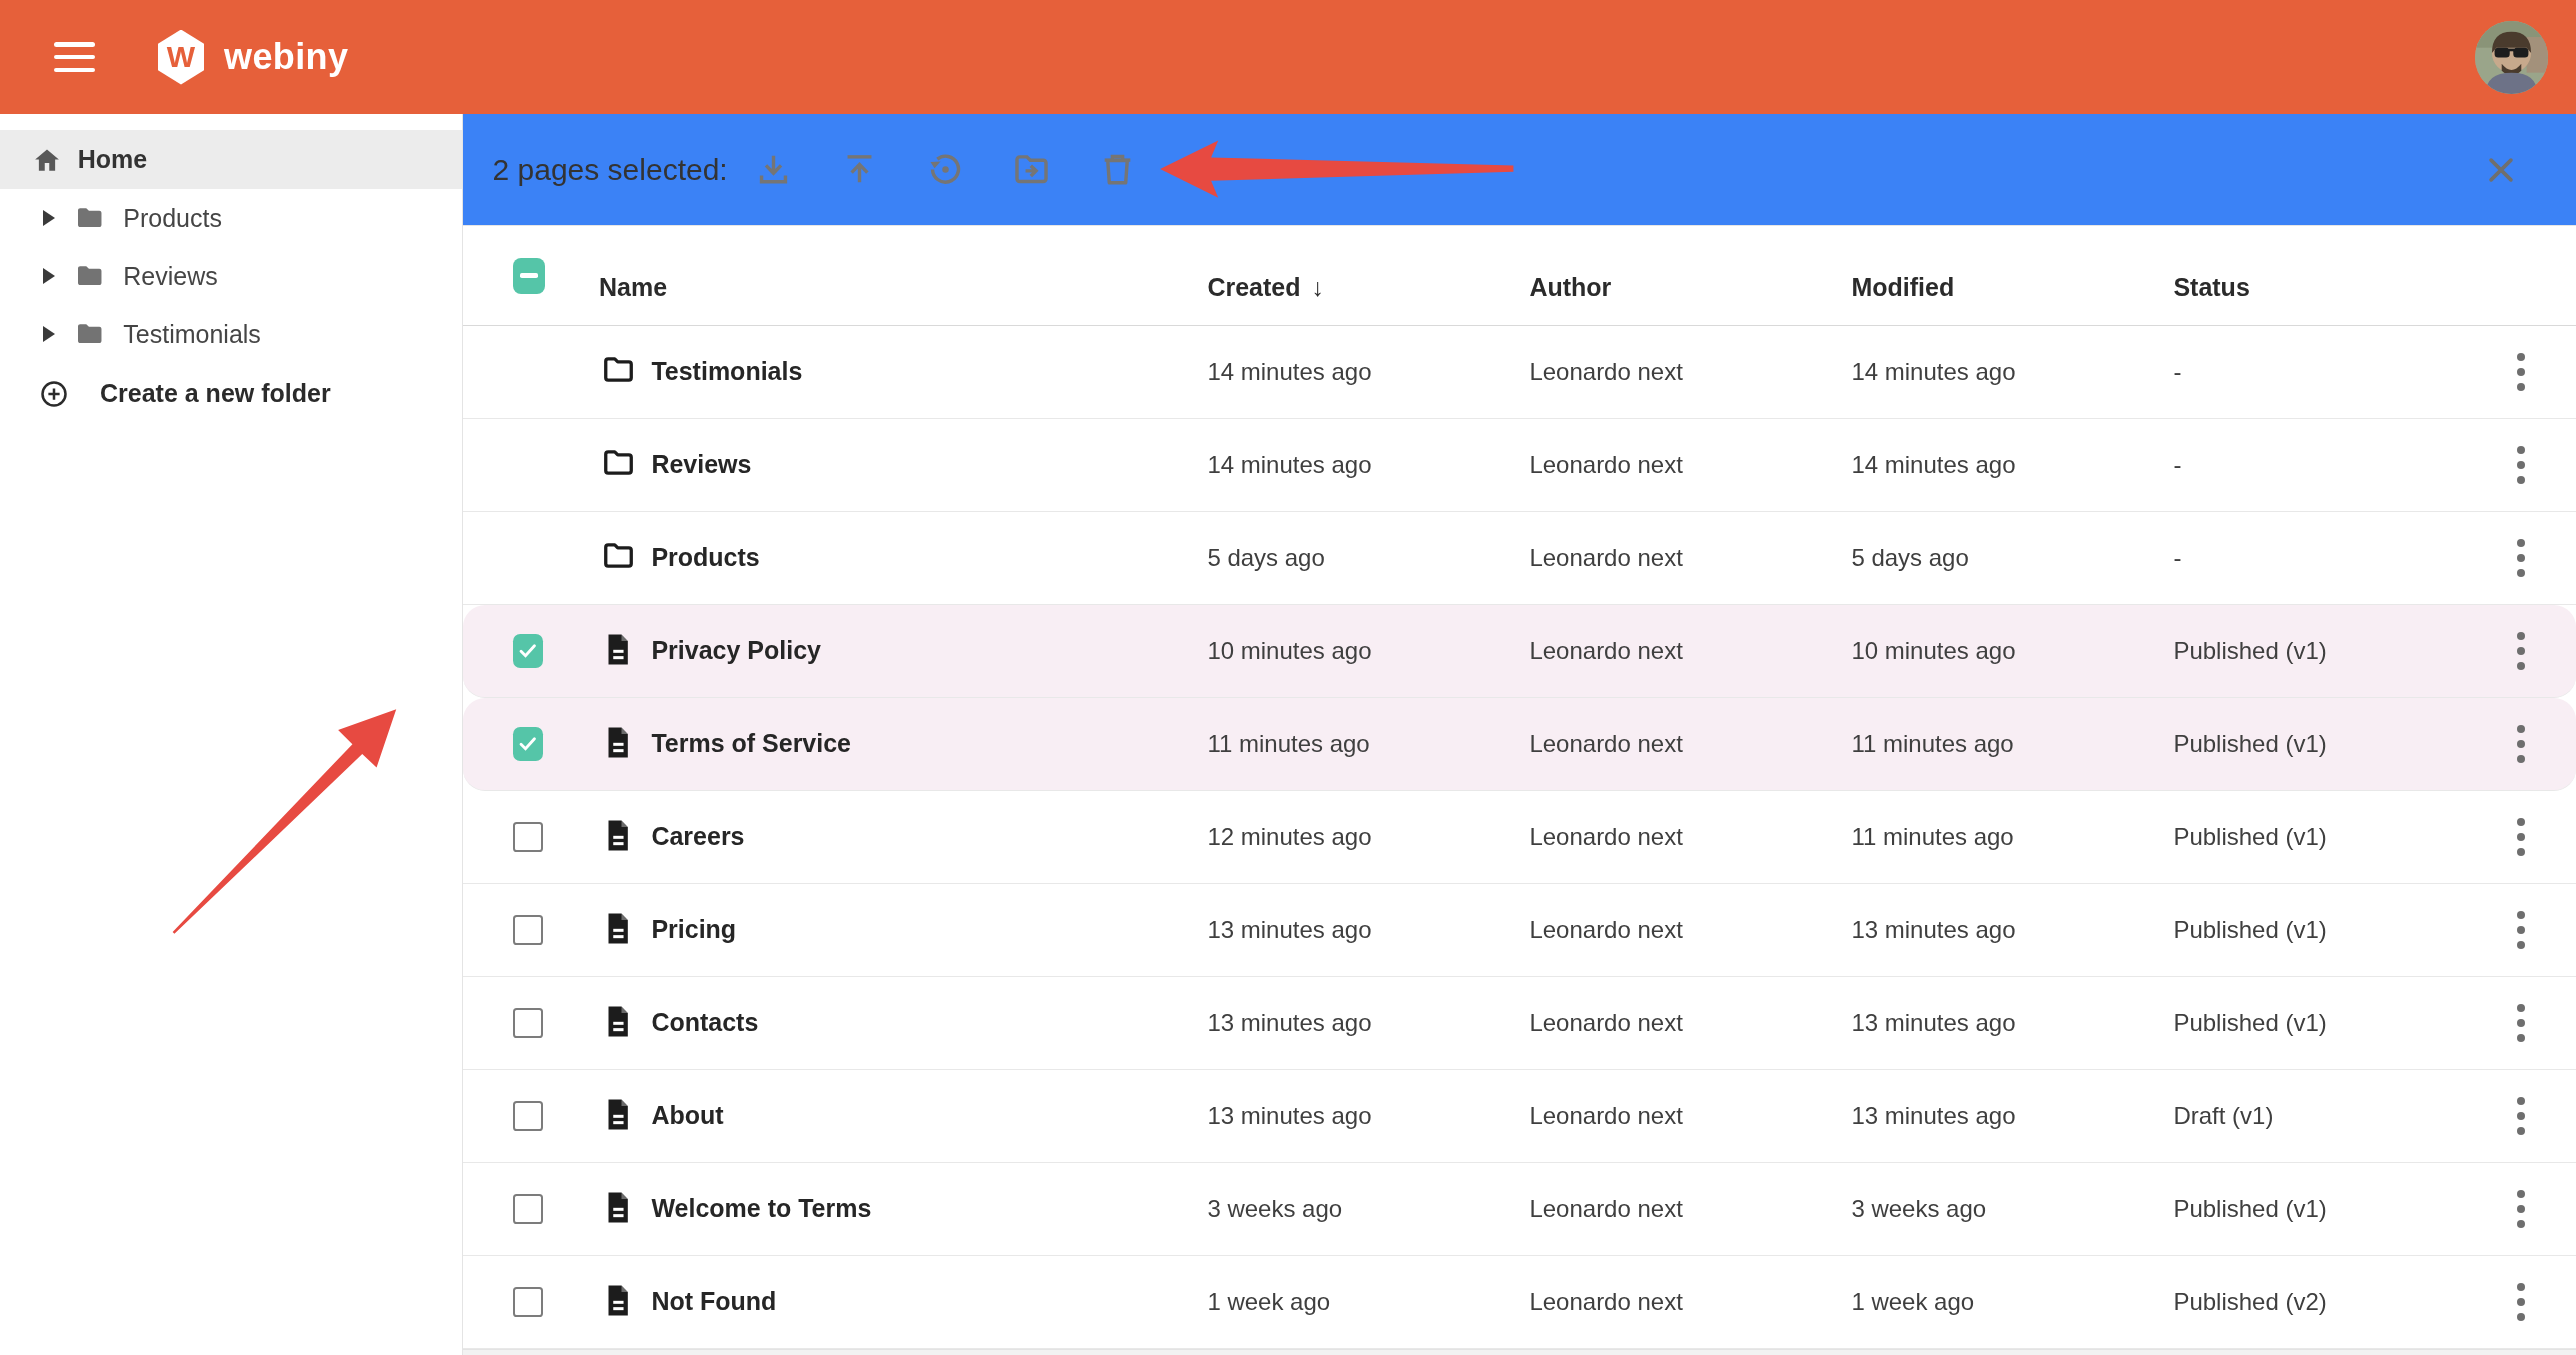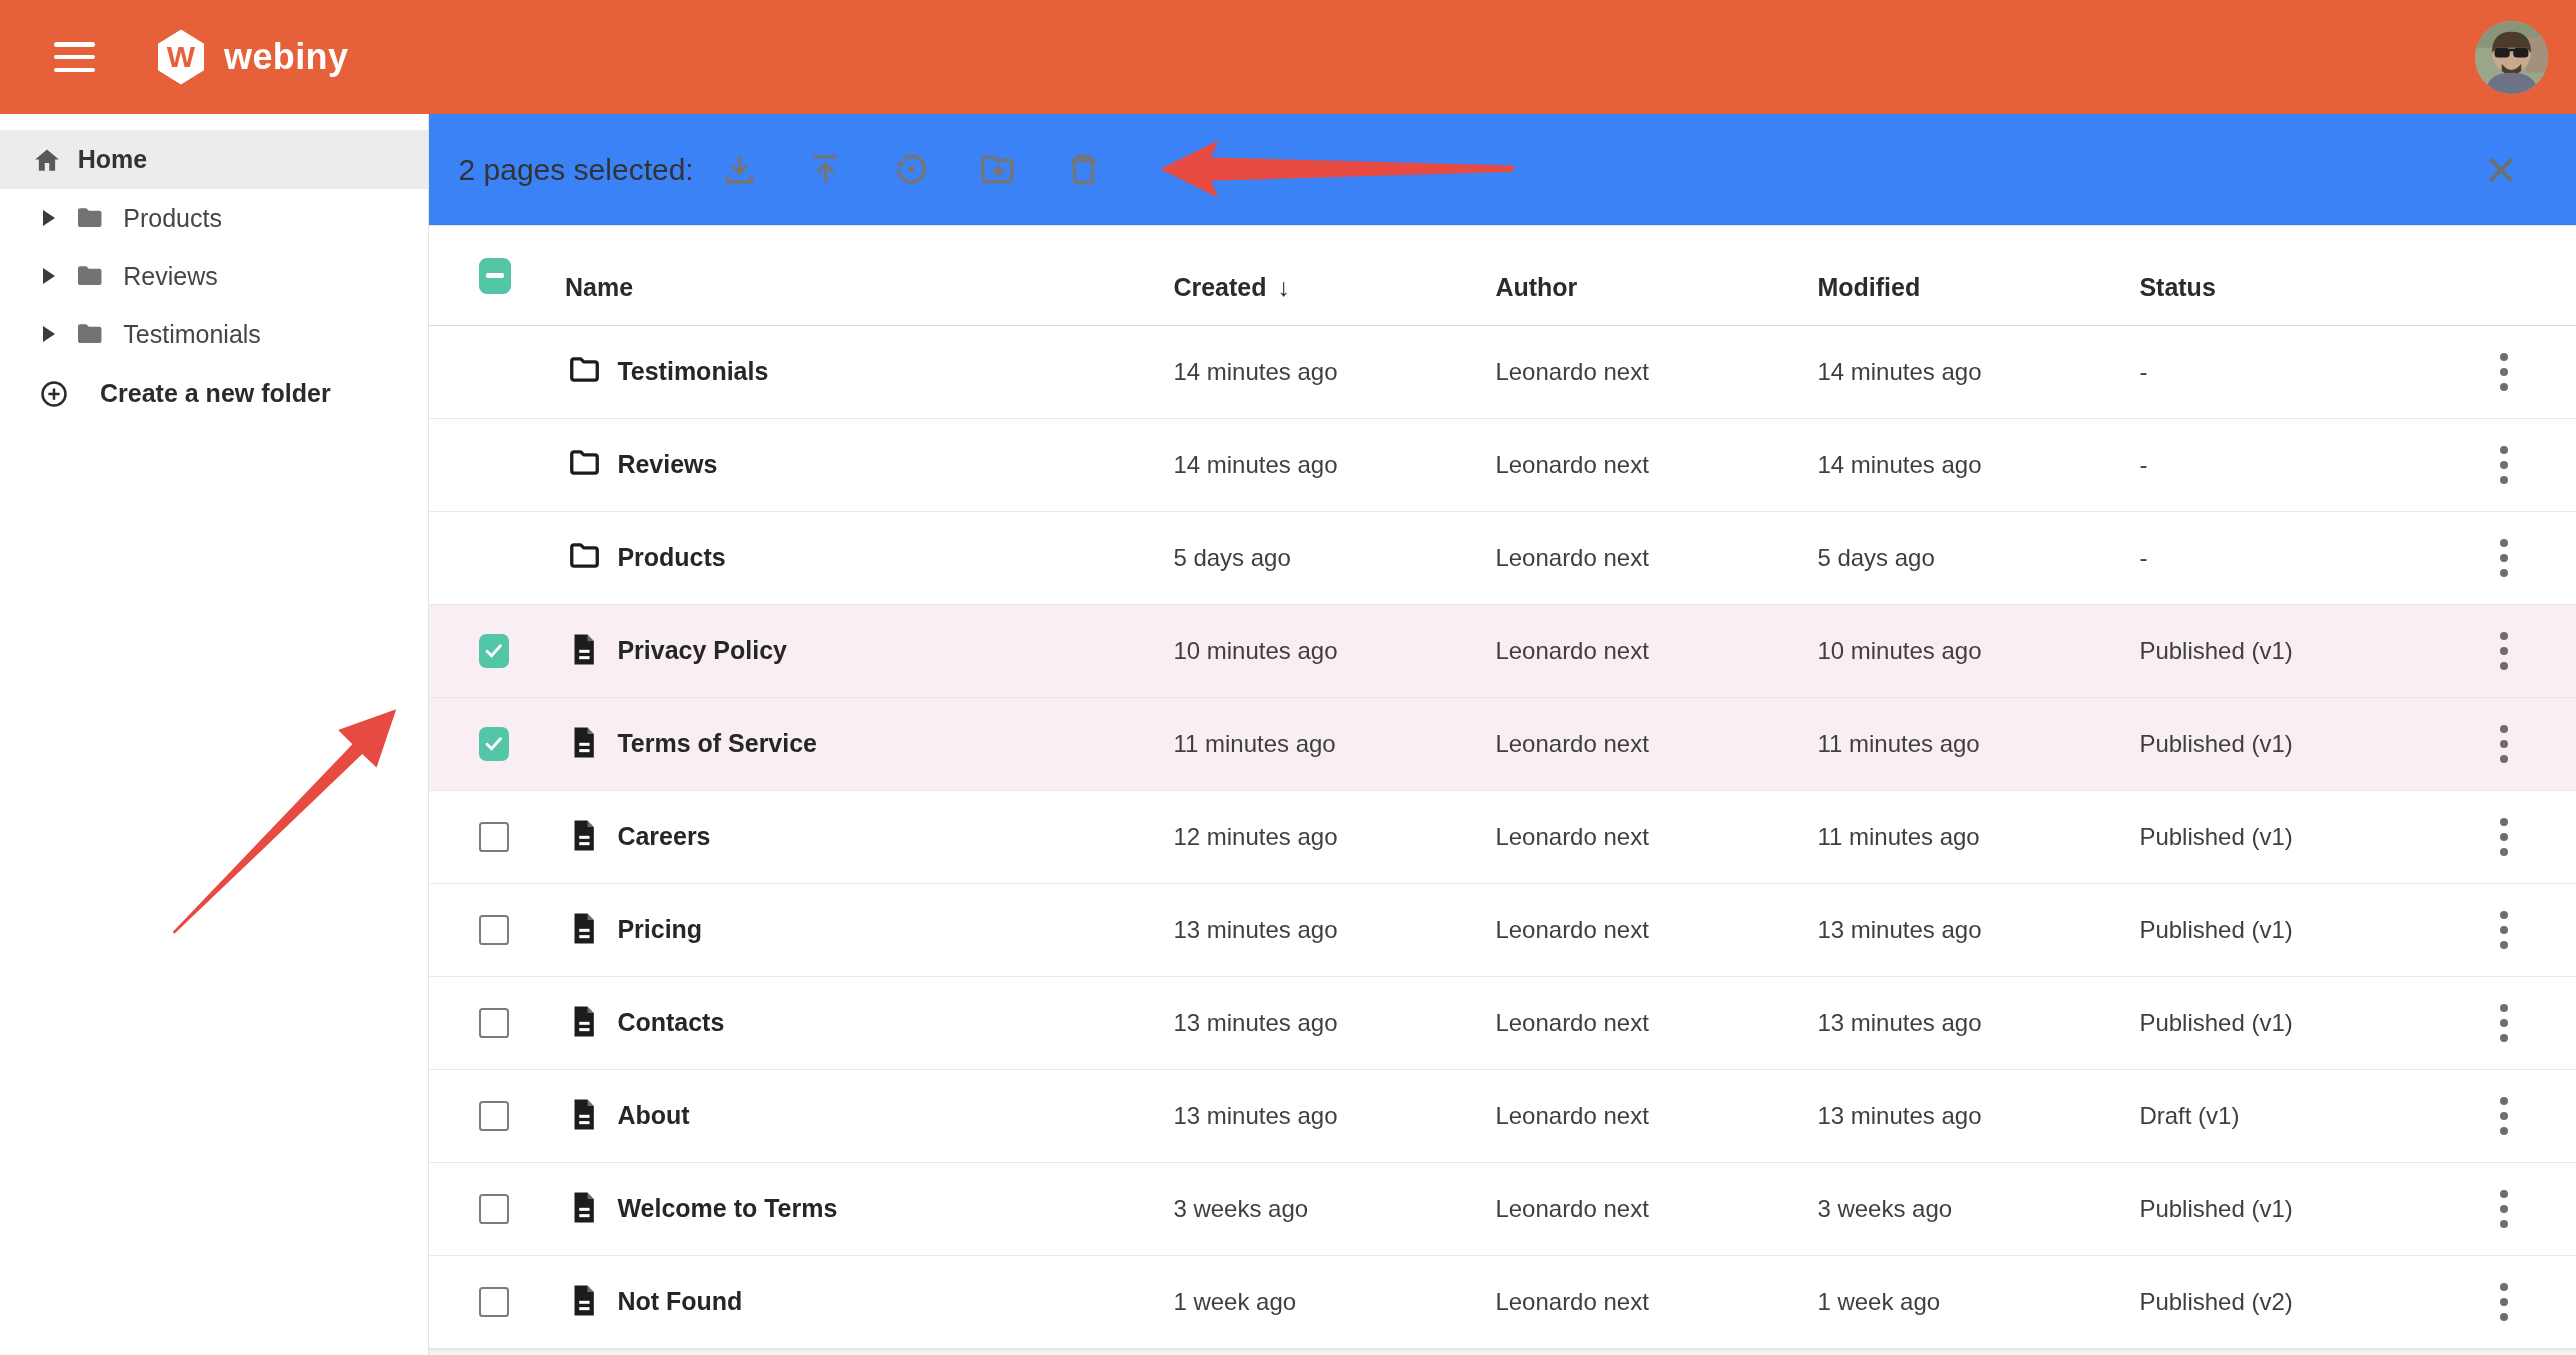--- a/index.html
+++ b/index.html
@@ -13,21 +13,21 @@
   .burger span { display:block; width:41px; height:4.5px; background:#fff; border-radius:2.7px; }
   .logo { display:flex; align-items:center; gap:18px; margin-left:61px; }
   .hex { width:50px; height:55px; background:#fff; clip-path:polygon(50% 0,96% 26%,96% 74%,50% 100%,4% 74%,4% 26%); display:flex; align-items:center; justify-content:center; }
   .hex b { color:#e6603a; font-size:30px; font-weight:800; }
   .wordmark { color:#fff; font-size:36px; font-weight:600; letter-spacing:0.4px; }
   .avatar { margin-left:auto; width:73px; height:73px; border-radius:50%; overflow:hidden; border:none; padding:0; background:#b99f85; cursor:pointer; }
   .avatar svg { display:block; }
 
   
   .app { display:flex; height:1242px; }
-  .sidebar { width:429px; border-right:0.9px solid #e4e4e4; background:#fff; padding-top:16px; flex:none; }
+  .sidebar { width:463px; border-right:0.9px solid #e4e4e4; background:#fff; padding-top:16px; flex:none; }
   .main { flex:1; display:flex; flex-direction:column; min-width:0; }
 
   
   .side-home { height:59px; display:flex; align-items:center; gap:14.3px; padding-left:29.5px; background:#ececec; cursor:pointer; }
   .side-home .label { font-size:25px; font-weight:700; color:#333; }
   .tree-item { height:58px; display:flex; align-items:center; padding-left:43px; cursor:pointer; }
   .caret { width:0; height:0; border-left:12.5px solid #3a3a3a; border-top:8px solid transparent; border-bottom:8px solid transparent; margin-right:16px; }
   .tree-item .label { font-size:25px; color:#454545; margin-left:14.3px; }
   .create-folder { height:61px; display:flex; align-items:center; gap:31px; padding-left:39px; cursor:pointer; }
   .create-folder .label { font-size:25px; font-weight:700; color:#2b2b2b; }
@@ -40,21 +40,21 @@
   .close-btn { margin-left:auto; width:41px; height:41px; display:flex; align-items:center; justify-content:center; background:none; border:none; cursor:pointer; }
 
   
   .grid { display:grid; grid-template-columns:50px 36px 50px 39px 13.4px 556px 322px 322px 322px 292px 1fr; align-items:center; }
   .thead { height:100px; border-bottom:0.9px solid #d9d9d9; background:#fff; }
   .thead .h { font-size:25px; font-weight:700; color:#2b2b2b;margin-top:24px; }
   .h-name { grid-column:4 / 7; }
   .sort-arrow { font-size:25px; font-weight:400; margin-left:10.7px; color:#2f2f2f; }
   .rows { flex:1; }
   .row { height:93px; border-bottom:0.9px solid #e8e8e8; background:#fff; }
-  .row.selected { background:#f8eef4; }
+  .row.selected { background:#f8eef4;border-radius:22px; }
   .cell-t { font-size:24px; color:#3f3f3f; }
   .cell-name { font-size:25px; font-weight:700; color:#262626; }
   .cb { width:30px; height:34px; border-radius:7.2px; background:#55c5a8; display:flex; align-items:center; justify-content:center; cursor:pointer; }
   .cb.head { width:32px; height:36px; border-radius:8px; }
   .cb.unchecked { width:29.5px; height:29.5px; border-radius:3.6px; background:#fff; border:2.7px solid #7c7c7c; }
   .cb .minus { width:18px; height:4.5px; background:#fff; border-radius:1.8px; }
   .kebab { display:flex; flex-direction:column; align-items:center; gap:7.2px; justify-self:center; background:none; border:none; cursor:pointer; padding:9px; }
   .kebab i { width:8px; height:8px; border-radius:50%; background:#6e6e6e; }
   .footer-strip { height:7.2px; background:#f2f2f2; border-top:0.9px solid #e3e3e3; }
 

